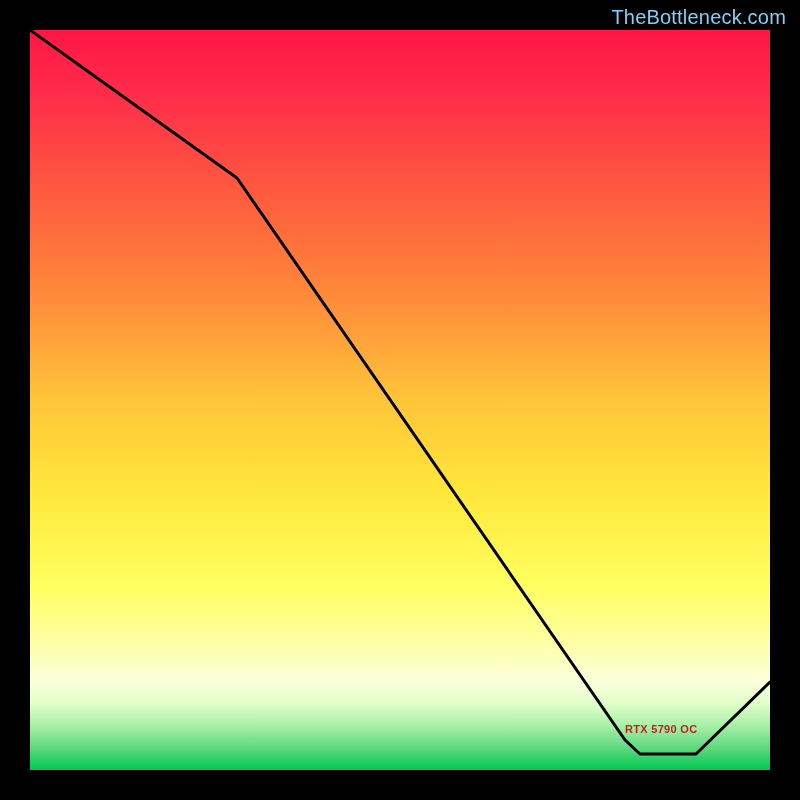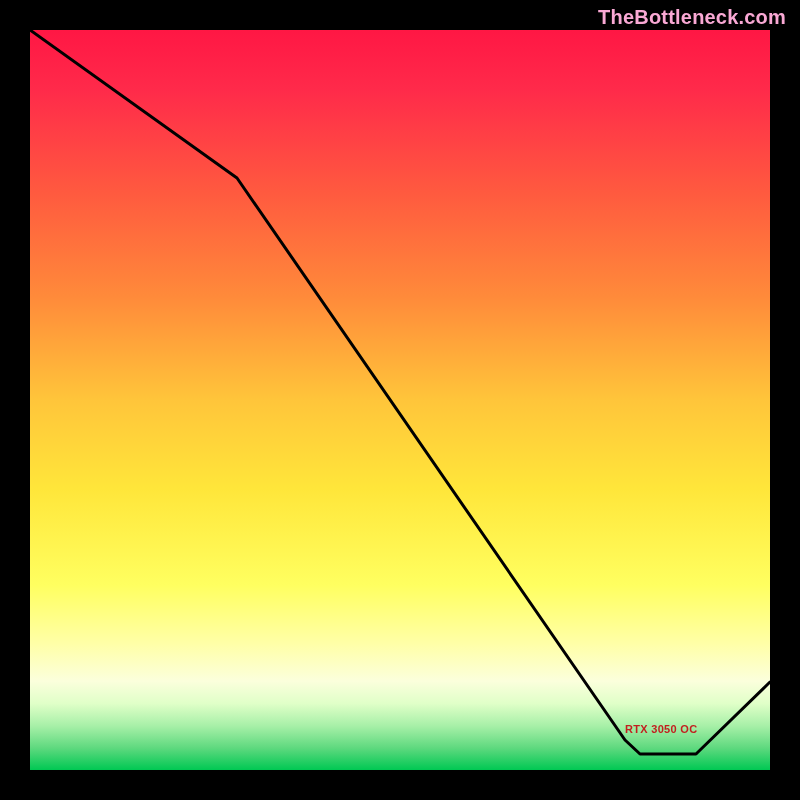--- a/index.html
+++ b/index.html
@@ -13,23 +13,23 @@
   }
   .canvas {
     position: relative;
     width: 800px;
     height: 800px;
   }
   .watermark {
     position: absolute;
     top: 6px;
     right: 14px;
-    color: #f9a8d4;
+    color: #7dd3fc;
     font-size: 20px;
-    font-weight: 700;
+    font-weight: 400;
     letter-spacing: 0.2px;
     user-select: none;
   }
   .plot-frame {
     position: absolute;
     left: 30px;
     top: 30px;
     width: 740px;
     height: 740px;
     box-sizing: border-box;
@@ -78,15 +78,15 @@
 
       <path d="M 0 0
                L 207 148
                L 595 710
                L 610 724
                L 666 724
                L 740 652" fill="none" stroke="#000000" stroke-width="3" stroke-linejoin="round" stroke-linecap="round"></path>
     </svg>
   </div>
 
-  <div class="flat-label" style="left:625px; top:723px;">RTX 3050 OC</div>
+  <div class="flat-label" style="left:625px; top:723px;">RTX 5790 OC</div>
 
 </div>
 
 </body></html>

